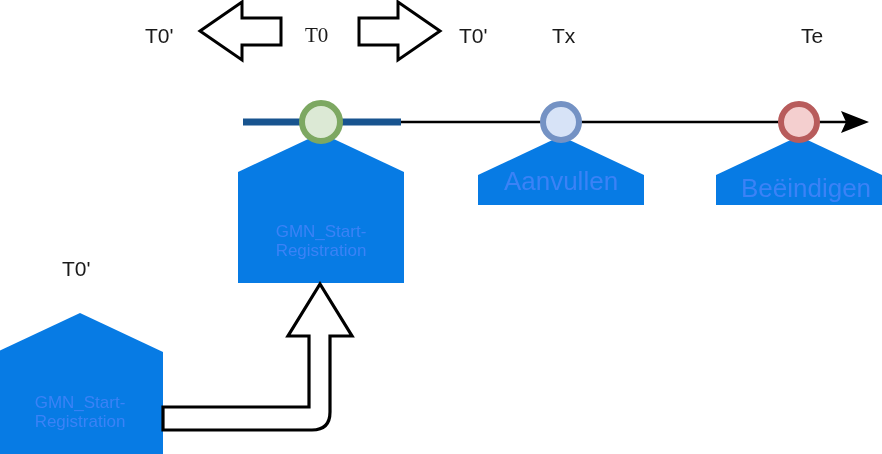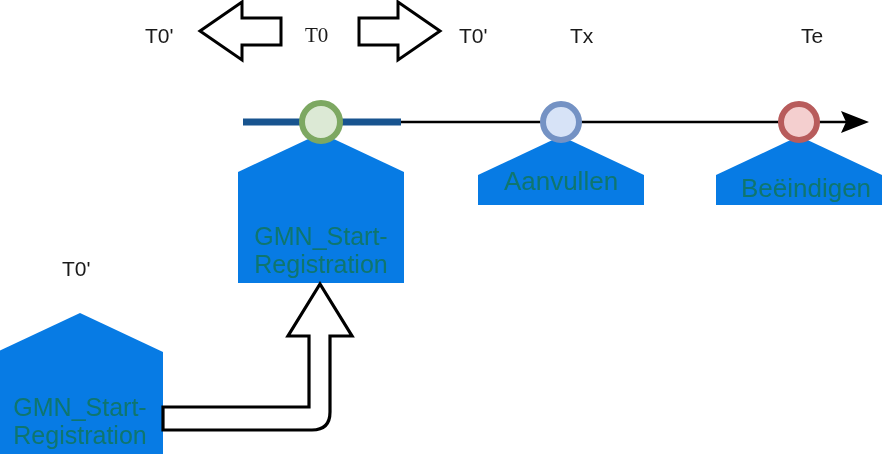--- a/index.html
+++ b/index.html
@@ -31,27 +31,27 @@
     font-family: "Liberation Sans", sans-serif;
     font-size: 21px;
     color: #1a1a1a;
     white-space: nowrap;
     line-height: 1;
     user-select: none;
   }
   .calloutText {
     position: absolute;
     font-family: "Liberation Sans", sans-serif;
-    color: #0f766e;
+    color: #3b82f6;
     white-space: nowrap;
     line-height: 1.12;
     text-align: center;
     user-select: none;
   }
-  .ct-big { font-size: 25px; }
+  .ct-big { font-size: 17px; }
   .ct-med { font-size: 26px; }
 </style>
 </head>
 <body>
 
 <div id="canvas">
 
   <svg class="layer" viewBox="0 0 882 454">
 
     <polygon points="200,31 242,2 242,18 281,18 281,45 242,45 242,60" fill="#ffffff" stroke="#000000" stroke-width="3" stroke-linejoin="miter"></polygon>
@@ -88,21 +88,21 @@
     <circle cx="561" cy="122" r="18" fill="#D7E3F7" stroke="#7492C4" stroke-width="6"></circle>
     <circle cx="799" cy="122" r="18" fill="#F4CFCF" stroke="#B85C5C" stroke-width="6"></circle>
   </svg>
 
   <div class="tlabel" style="left:145px; top:25px;">T0'</div>
 
   <div class="tlabel" style="left:305px; top:25px;font-family:Liberation Serif, serif;">T0</div>
 
   <div class="tlabel" style="left:459px; top:25px;">T0'</div>
 
-  <div class="tlabel" style="left:570px; top:25px;">Tx</div>
+  <div class="tlabel" style="left:552px; top:25px;">Tx</div>
 
   <div class="tlabel" style="left:788px; top:25px;margin-left:13px;">Te</div>
 
   <div class="tlabel" style="left:62px; top:258px;">T0'</div>
 
   <div class="calloutText ct-big" style="left:238px; top:222px; width:166px;">
     <div>GMN_Start-</div>
     <div>Registration</div>
   </div>
 

